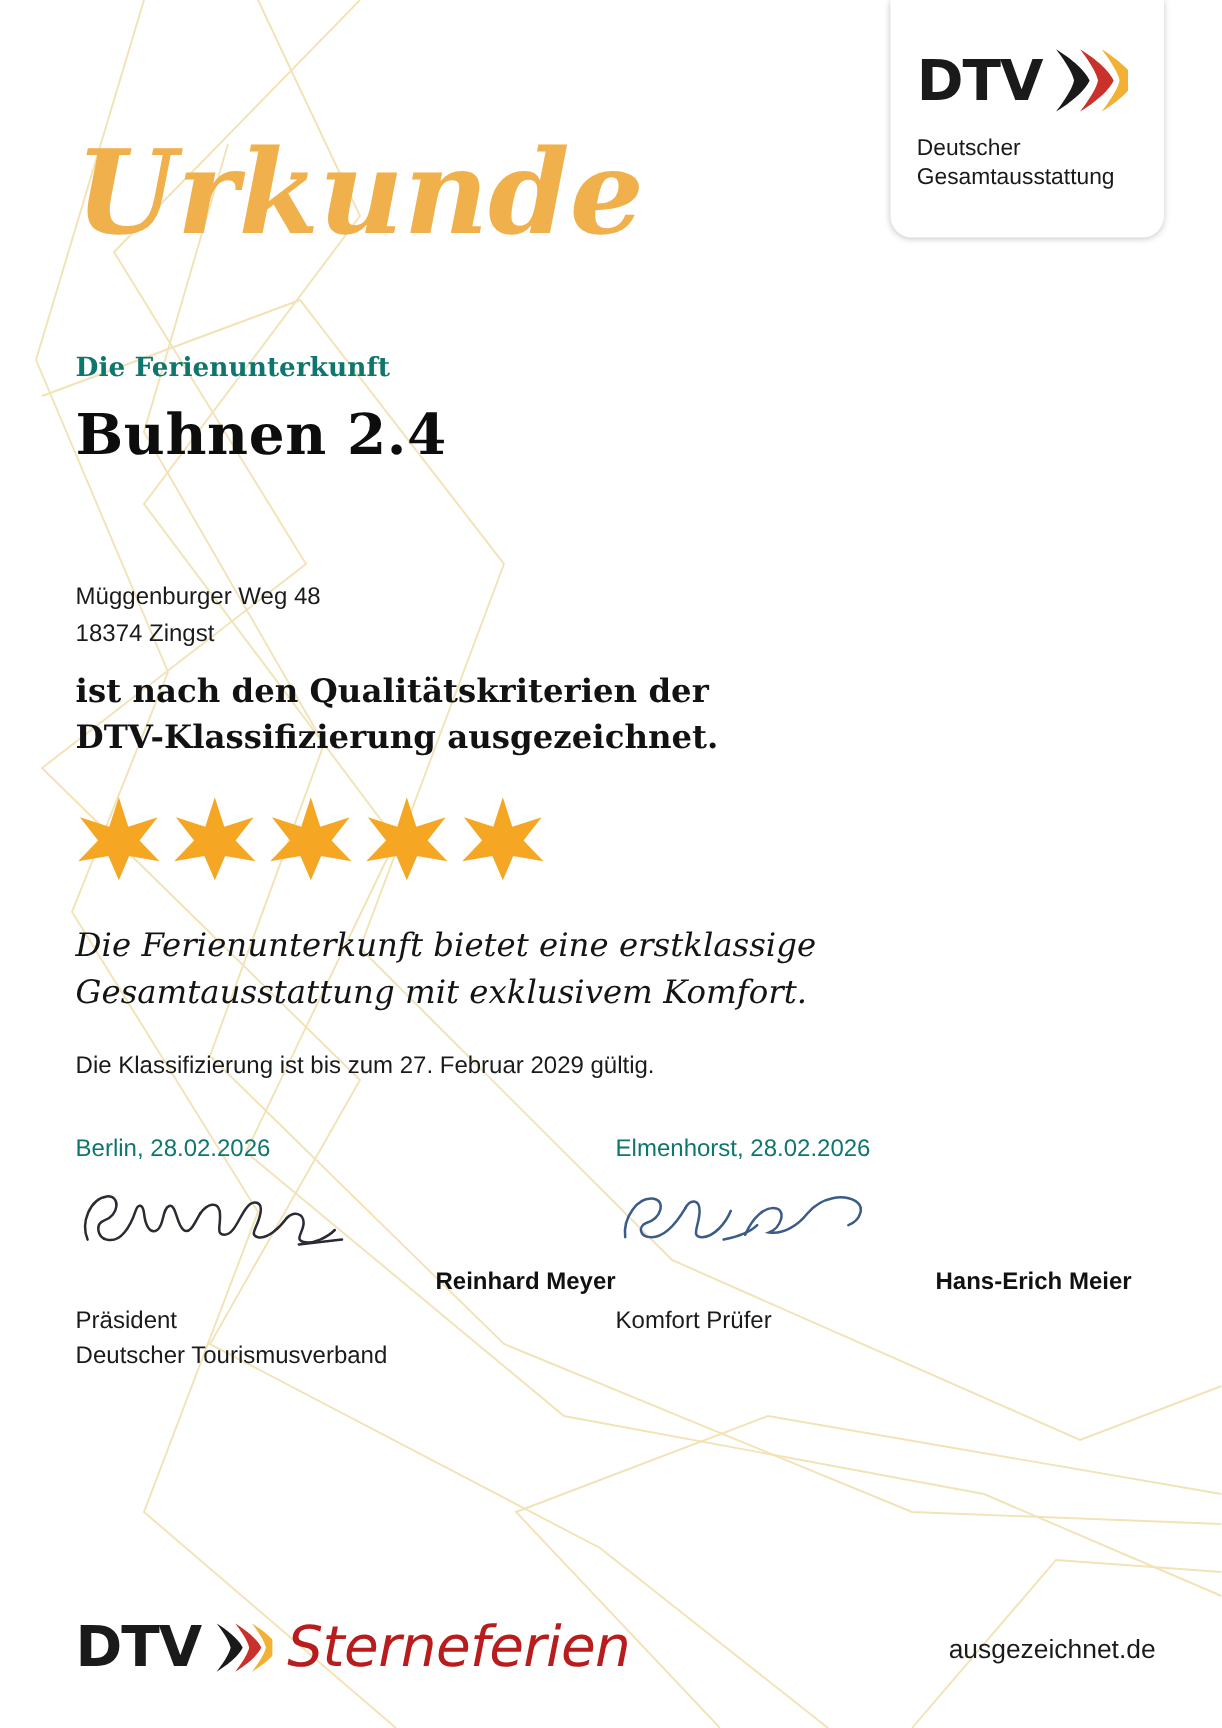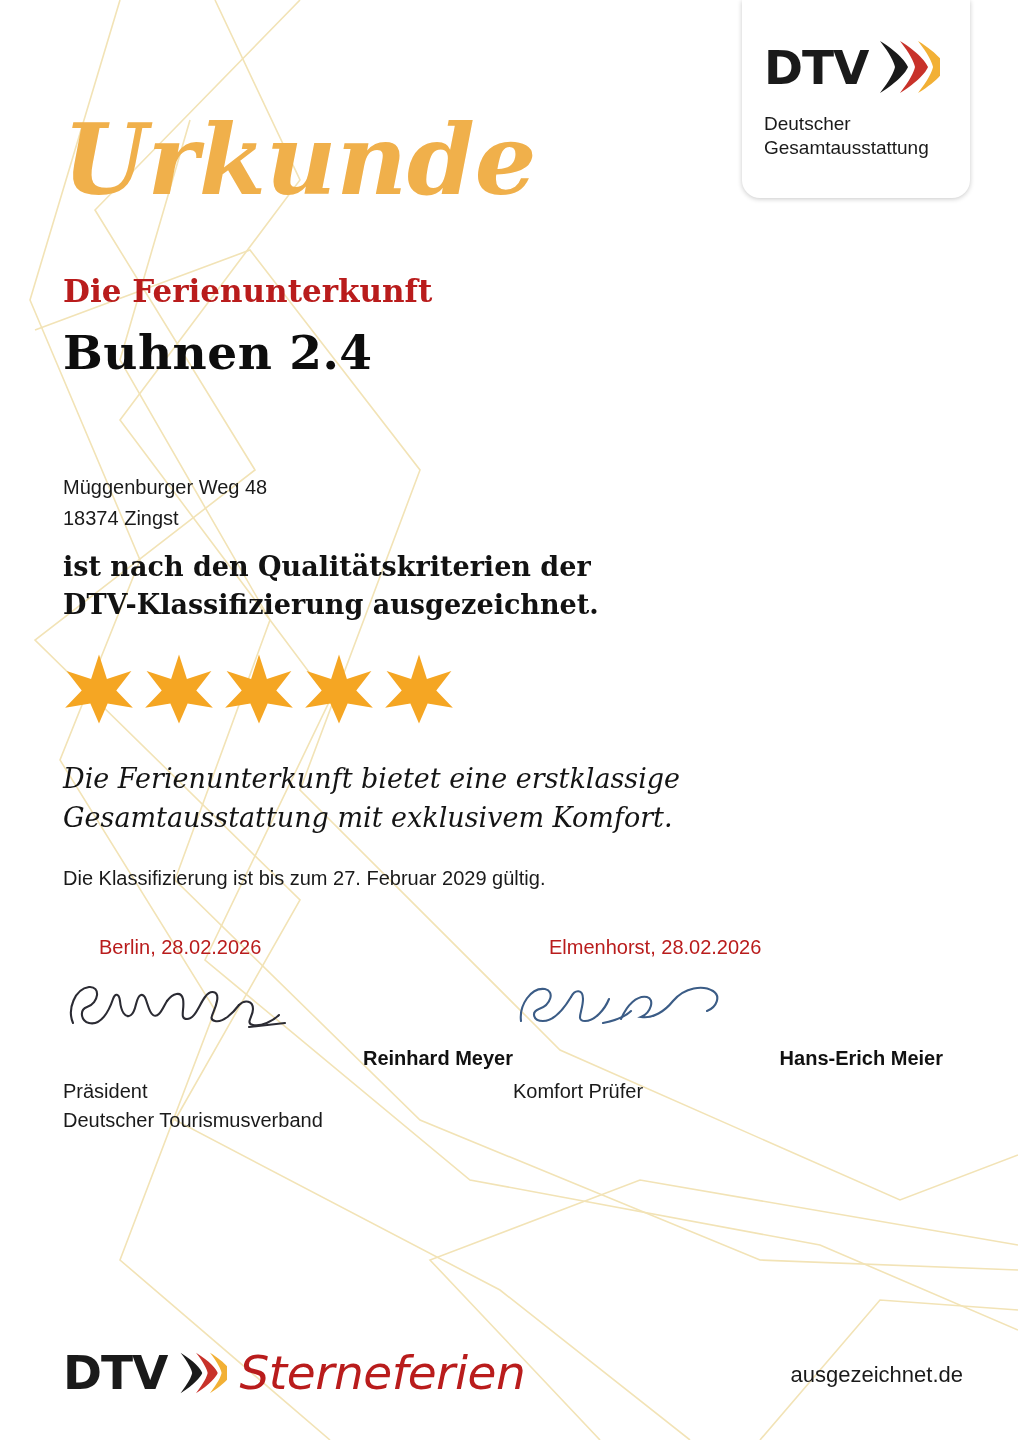--- a/index.html
+++ b/index.html
@@ -77,24 +77,24 @@
     font-size: 97px;
     color: #F0B04B;
     line-height: 1;
     margin: 0;
     padding-top: 112px;
     letter-spacing: 0px;
   }
 
   .label-small {
     font-family: "DejaVu Serif", serif;
-    font-size: 31px;
-    font-weight: bold;
-    margin-top: 64px;
-    color: #b91c1c;
+    font-size: 22px;
+    font-weight: bold;
+    margin-top: 84px;
+    color: #0f766e;
   }
 
   .object-name {
     font-family: "DejaVu Serif", serif;
     font-size: 47px;
     font-weight: bold;
     margin-top: 16px;
     color: #0d0d0d;
     letter-spacing: 0.5px;
   }
@@ -138,22 +138,21 @@
 
   .sign-row {
     margin-top: 46px;
     display: flex;
   }
   .sign-col-left { width: 450px; }
   .sign-col-right { width: 430px; }
 
   .sign-place {
     font-size: 20px;
-    color: #b91c1c;
-    margin-left: 36px;
+    color: #0f766e;
   }
   .sign-scribble { height: 74px; margin-top: 12px; }
   .sign-name {
     font-size: 20px;
     font-weight: bold;
     color: #111;
     margin-top: 2px;
     text-align: right;
   }
   .sign-role {

